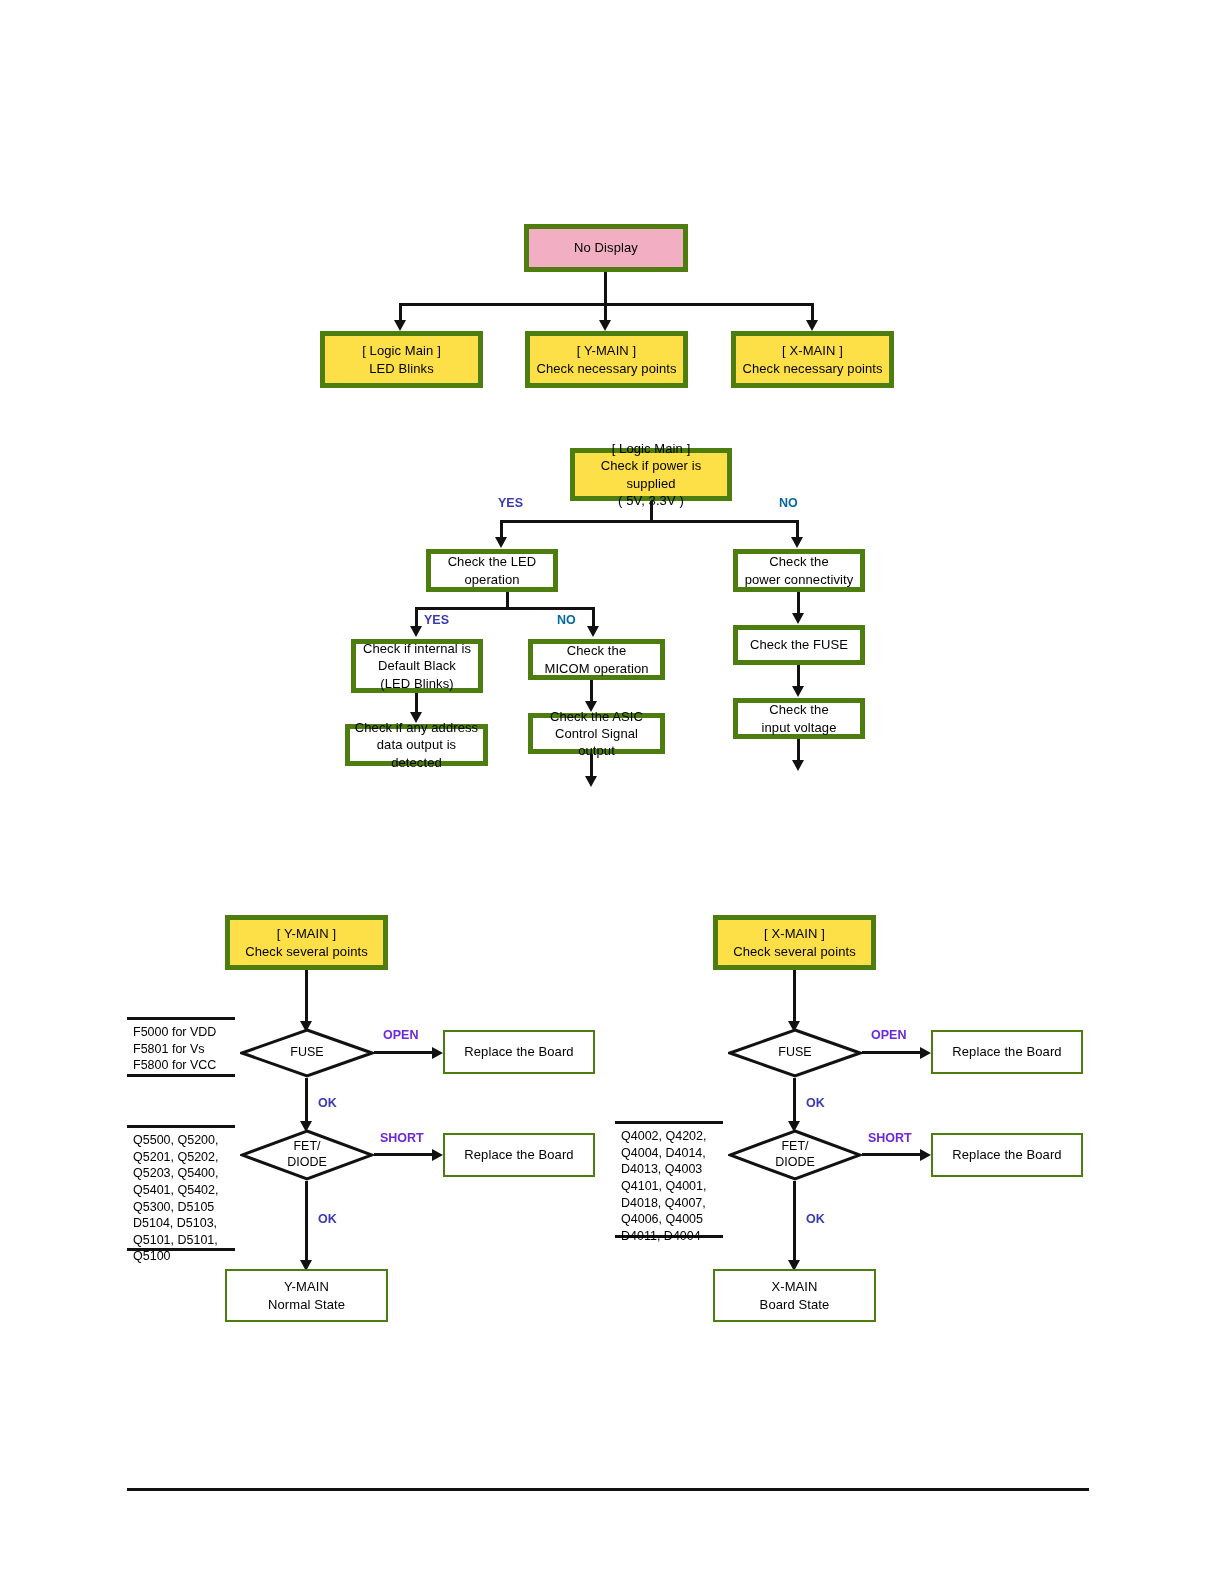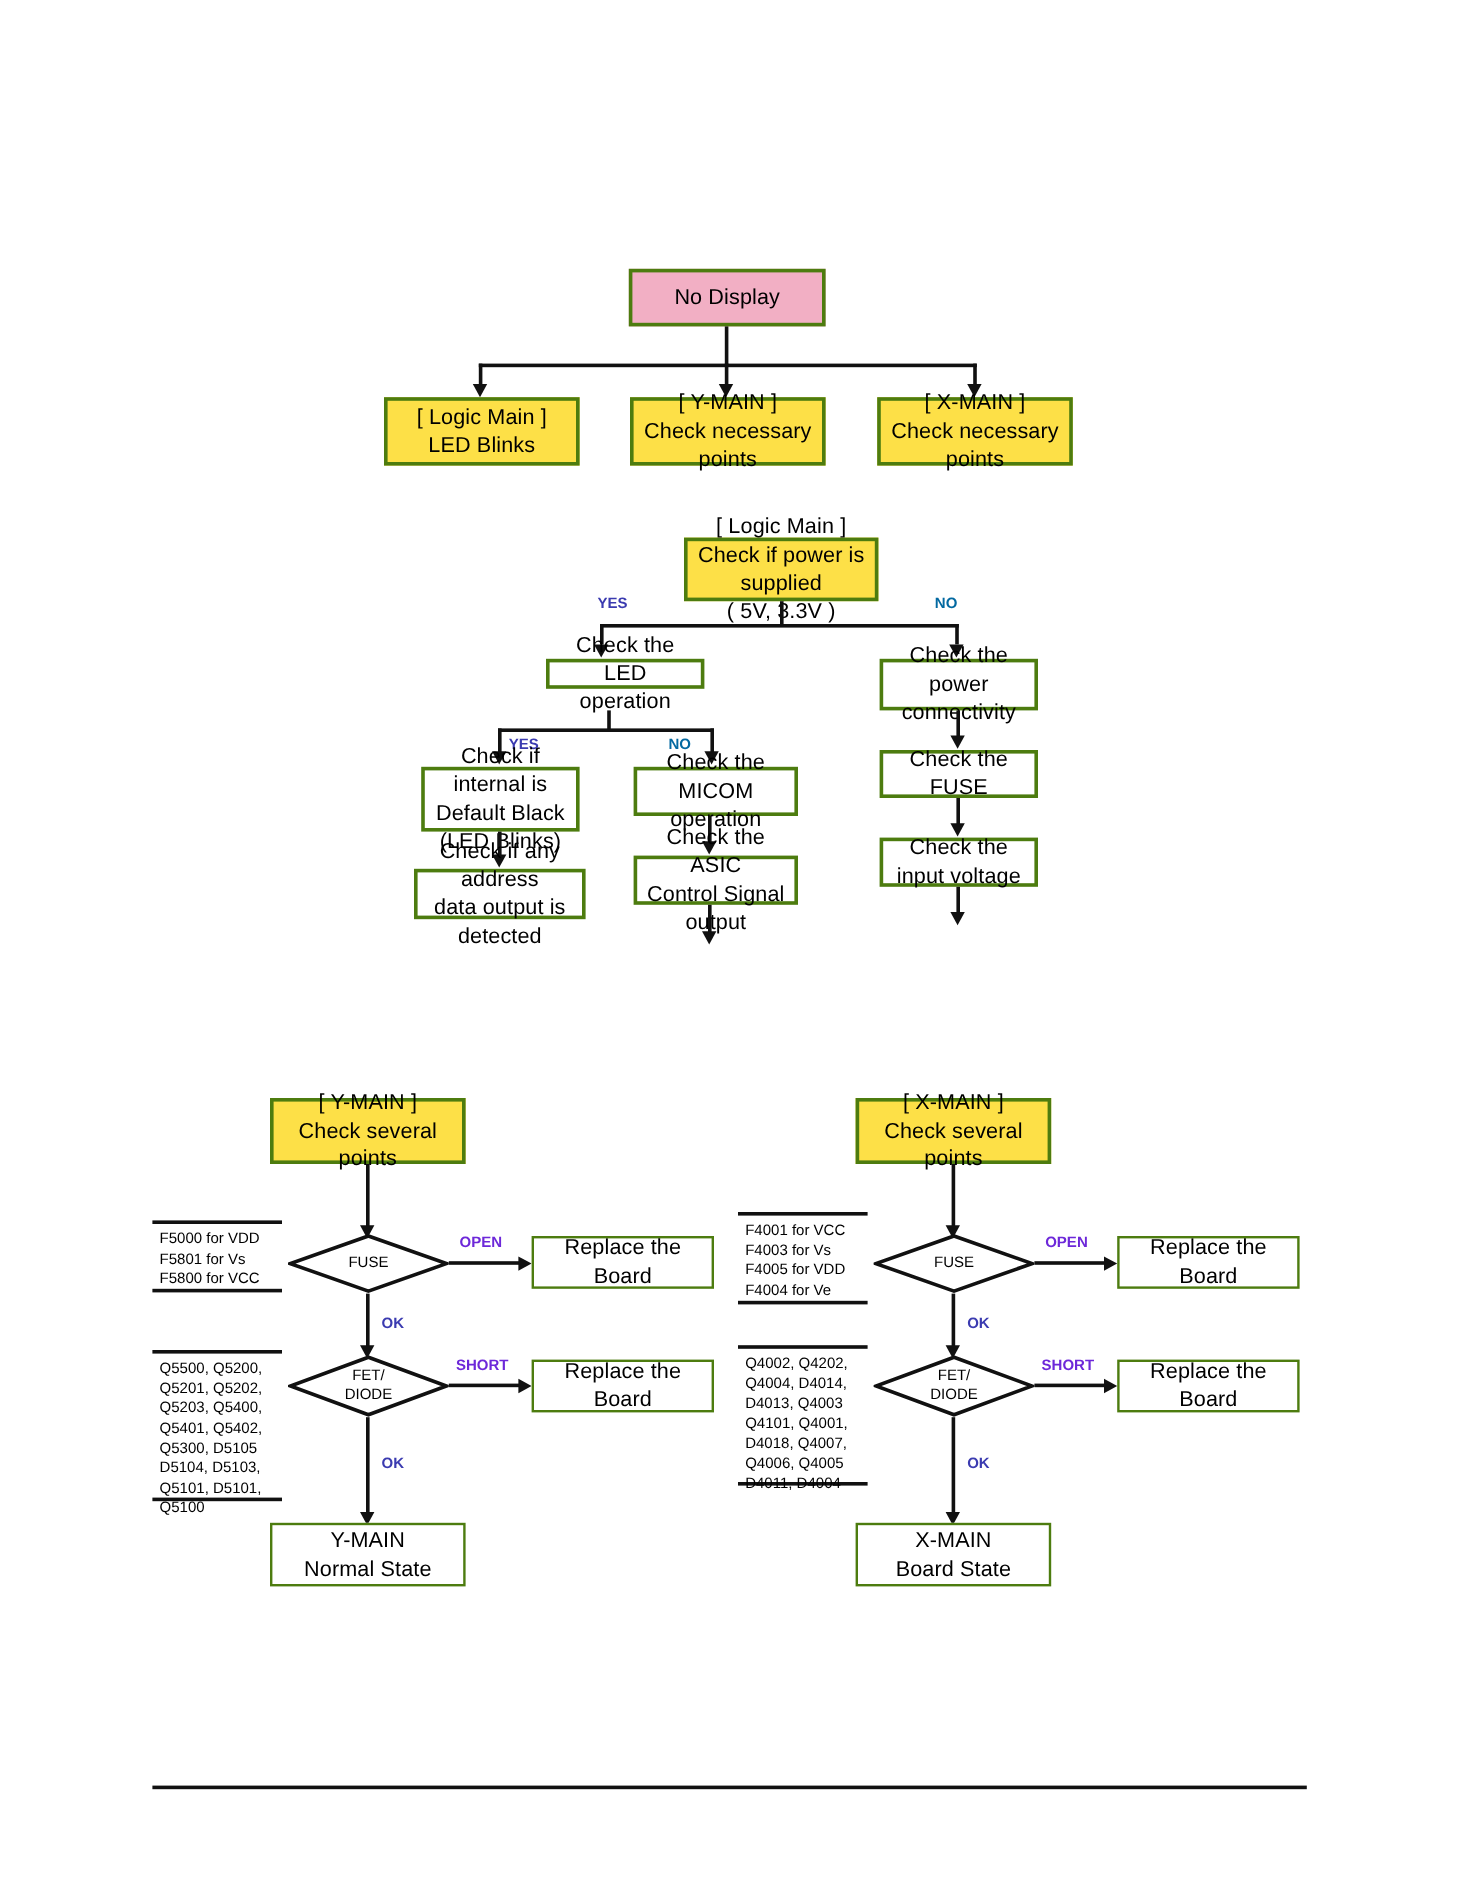--- a/index.html
+++ b/index.html
@@ -20,23 +20,23 @@
     overflow: hidden;
   }
   
   .node {
     position: absolute;
     box-sizing: border-box;
     display: flex;
     align-items: center;
     justify-content: center;
     text-align: center;
-    border: 3px solid #4d7c0f;
-    background: #ffffff;
-    font-size: 18px;
+    border: 5px solid #4d7c0f;
+    background: #ffffff;
+    font-size: 13px;
     line-height: 1.32;
     letter-spacing: 0.1px;
     white-space: pre-line;
     padding: 2px 4px;
   }
   .node.pink { background: #f2afc4; }
   .node.blue { background: #fde047; }
   .node.thin { border-width: 2px; }
 
   
@@ -149,21 +149,21 @@
   <div class="conn vline" style="left:650px; top:501px; width:3px; height:21px;"></div>
   <div class="conn hline" style="left:500px; top:520px; width:299px; height:3px;"></div>
   <div class="conn vline" style="left:500px; top:520px; width:3px; height:17px;"></div>
   <div class="arrow-down" style="left:495px; top:537px;"></div>
   <div class="conn vline" style="left:796px; top:520px; width:3px; height:17px;"></div>
   <div class="arrow-down" style="left:791px; top:537px;"></div>
 
   <div class="elabel yes" style="left:498px; top:496px;">YES</div>
   <div class="elabel no" style="left:779px; top:496px;">NO</div>
 
-  <div class="node" style="left:455px; top:549px; width:132px; height:25px;">Check the LED
+  <div class="node" style="left:426px; top:549px; width:132px; height:43px;">Check the LED
 operation</div>
 
   <div class="conn vline" style="left:506px; top:592px; width:3px; height:18px;"></div>
   <div class="conn hline" style="left:415px; top:607px; width:180px; height:3px;"></div>
   <div class="conn vline" style="left:415px; top:607px; width:3px; height:20px;"></div>
   <div class="arrow-down" style="left:410px; top:626px;"></div>
   <div class="conn vline" style="left:592px; top:607px; width:3px; height:20px;"></div>
   <div class="arrow-down" style="left:587px; top:626px;"></div>
 
   <div class="elabel yes" style="left:424px; top:613px;">YES</div>
@@ -251,24 +251,20 @@
 Check several points</div>
   <div class="conn vline" style="left:793px; top:970px; width:3px; height:52px;"></div>
   <div class="arrow-down" style="left:788px; top:1021px;"></div>
 
   <div class="diamond-wrap" style="left:728px; top:1028px; width:134px; height:50px;">
     <svg width="134" height="50" viewBox="0 0 134 50">
       <polygon points="67,2 132,25 67,48 2,25" fill="#ffffff" stroke="#111111" stroke-width="3"></polygon>
     </svg>
     <div class="diamond-label">FUSE</div>
   </div>
-  <div class="bracket" style="left:615px; top:1010px; width:108px; height:77px;">F4001 for VCC
-F4003 for Vs
-F4005 for VDD
-F4004 for Ve</div>
   <div class="conn hline" style="left:862px; top:1051px; width:60px; height:3px;"></div>
   <div class="arrow-right" style="left:920px; top:1047px;"></div>
   <div class="elabel open" style="left:871px; top:1028px;">OPEN</div>
   <div class="node thin" style="left:931px; top:1030px; width:152px; height:44px;">Replace the Board</div>
   <div class="conn vline" style="left:793px; top:1078px; width:3px; height:44px;"></div>
   <div class="arrow-down" style="left:788px; top:1121px;"></div>
   <div class="elabel ok" style="left:806px; top:1096px;">OK</div>
 
   <div class="diamond-wrap" style="left:728px; top:1129px; width:134px; height:52px;">
     <svg width="134" height="52" viewBox="0 0 134 52">

